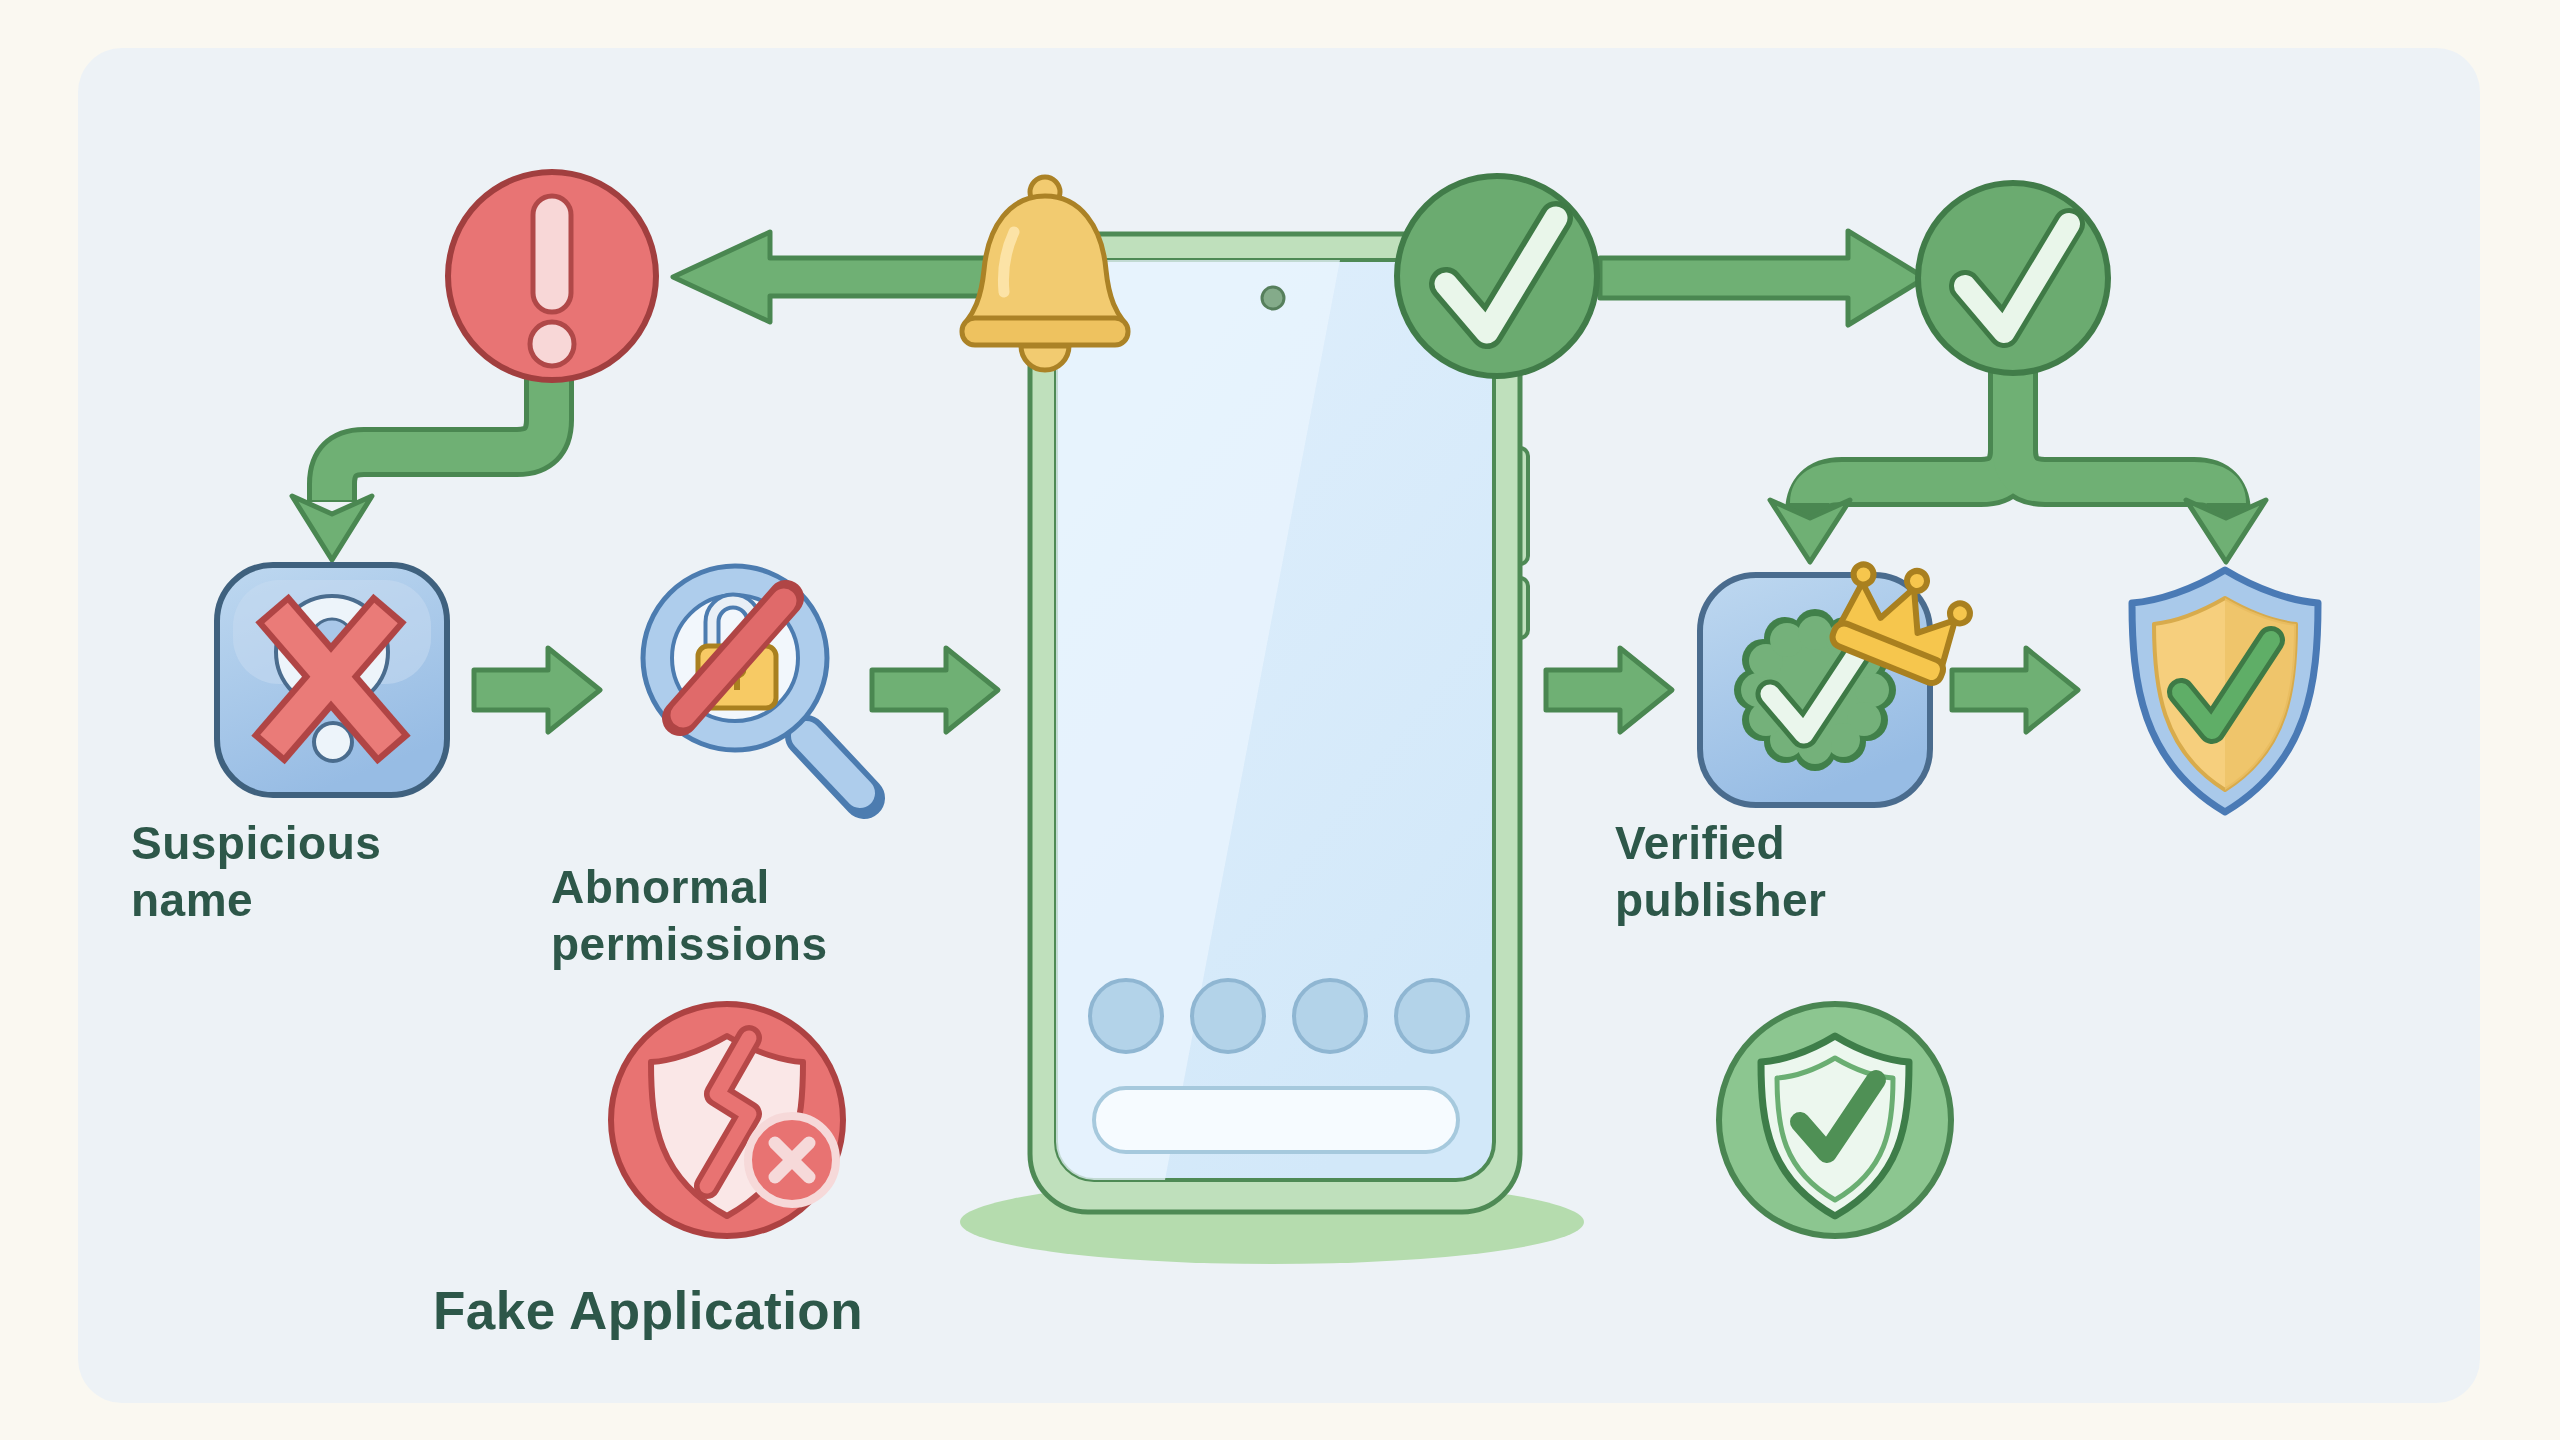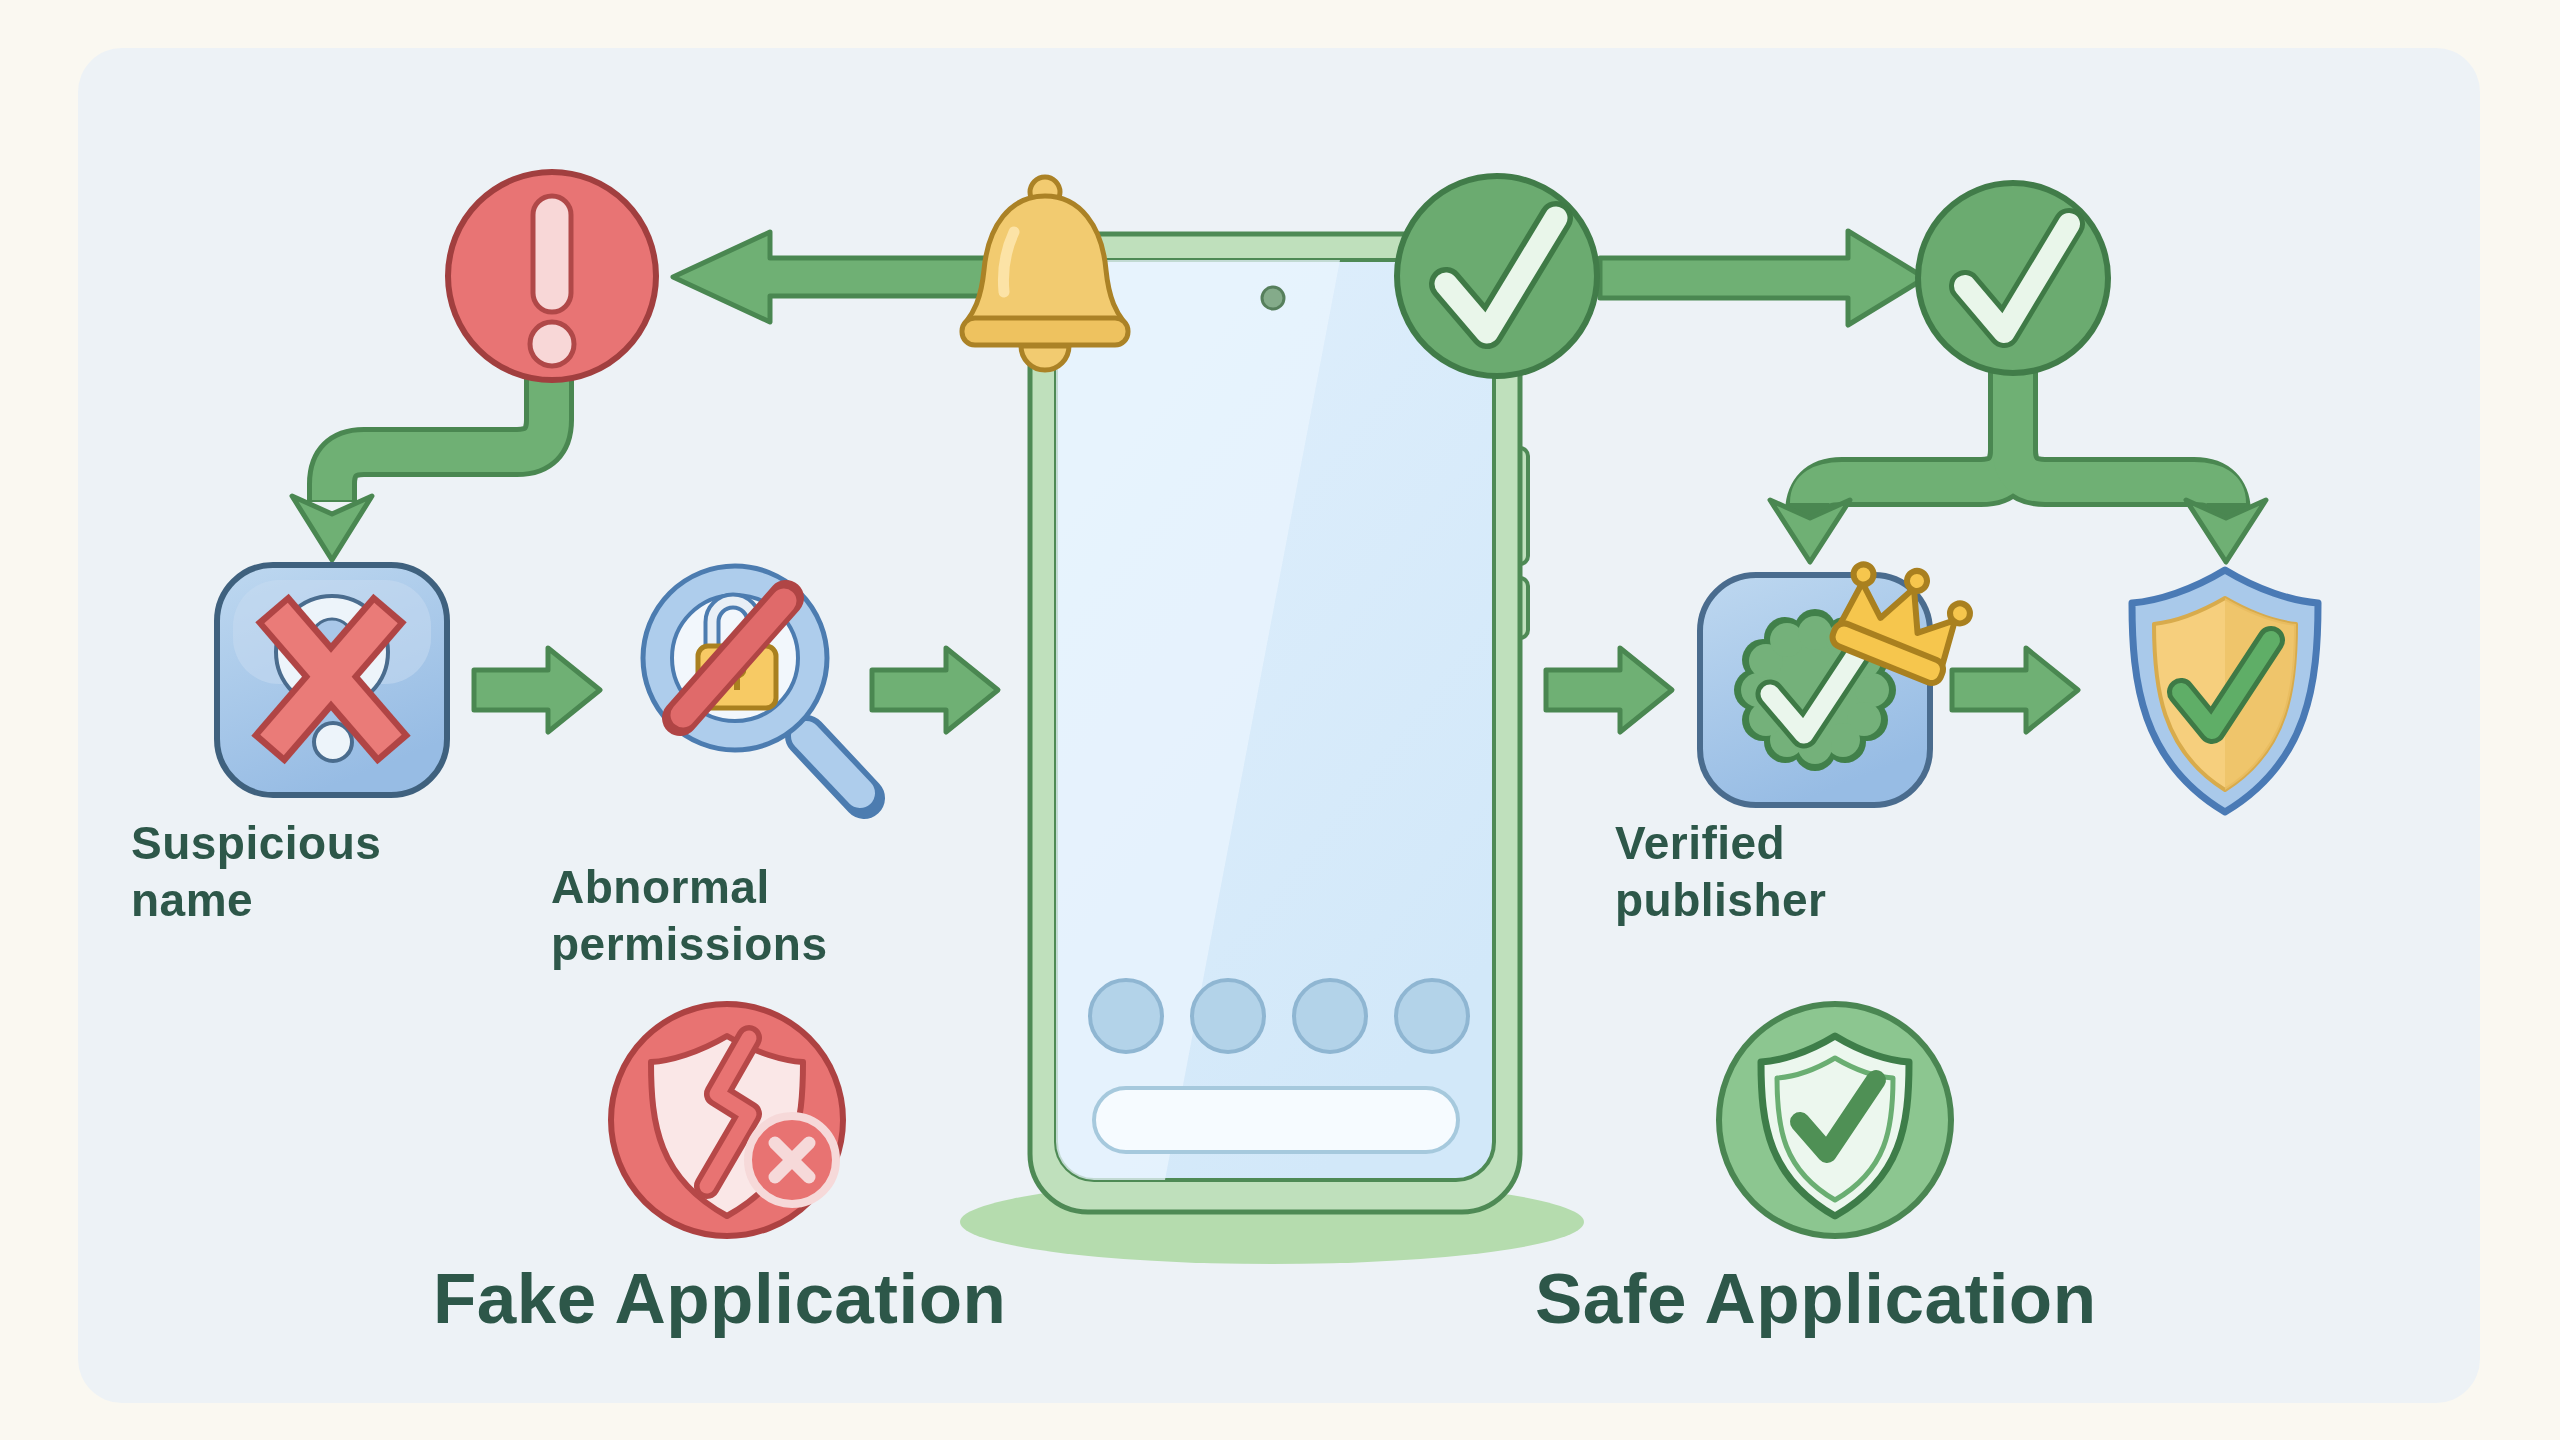--- a/index.html
+++ b/index.html
@@ -2,21 +2,21 @@
 <html><head>
 <meta charset="utf-8">
 <style>
   html,body{margin:0;padding:0;}
   body{width:2560px;height:1440px;background:#faf8f1;font-family:"Liberation Sans",sans-serif;overflow:hidden;}
   .stage{position:relative;width:2560px;height:1440px;background:#faf8f1;}
   .panel{position:absolute;left:78px;top:48px;width:2402px;height:1355px;background:#edf2f6;border-radius:44px;}
   svg.art{position:absolute;left:0;top:0;width:2560px;height:1440px;pointer-events:none;}
   .lbl{position:absolute;text-align:left;color:#2d5749;font-weight:700;letter-spacing:0.5px;}
   .lbl.small{font-size:46px;line-height:57px;}
-  .lbl.big{font-size:71px;line-height:62px;}
+  .lbl.big{font-size:53px;line-height:62px;margin-top:12px;}
 </style>
 </head>
 <body>
 
 <div class="stage">
   <div class="panel"></div>
 
   <svg class="art" viewBox="0 0 2560 1440">
     <defs>
       <linearGradient id="gradBlue" x1="0" y1="0" x2="0.4" y2="1">
@@ -210,16 +210,13 @@
     <span>Abnormal</span><br>
     <span>permissions</span>
   </div>
   <div class="lbl small" style="left:1615px;top:815px;width:400px">
     <span>Verified</span><br>
     <span>publisher</span>
   </div>
   <div class="lbl big" style="left:433px;top:1268px;width:600px">
     <span>Fake Application</span>
   </div>
-  <div class="lbl big" style="left:1535px;top:1268px;width:600px">
-    <span>Safe Application</span>
-  </div>
 </div>
 
 </body></html>

